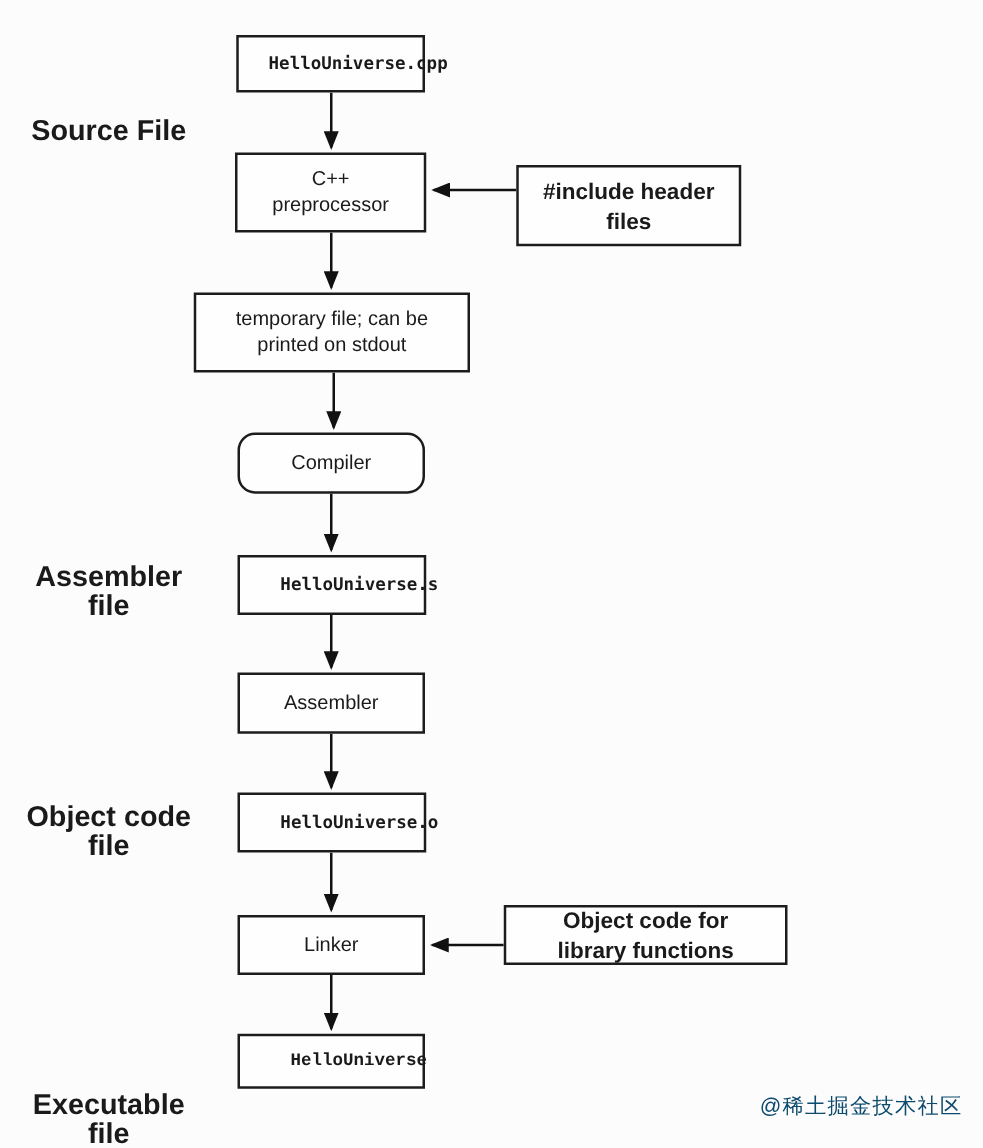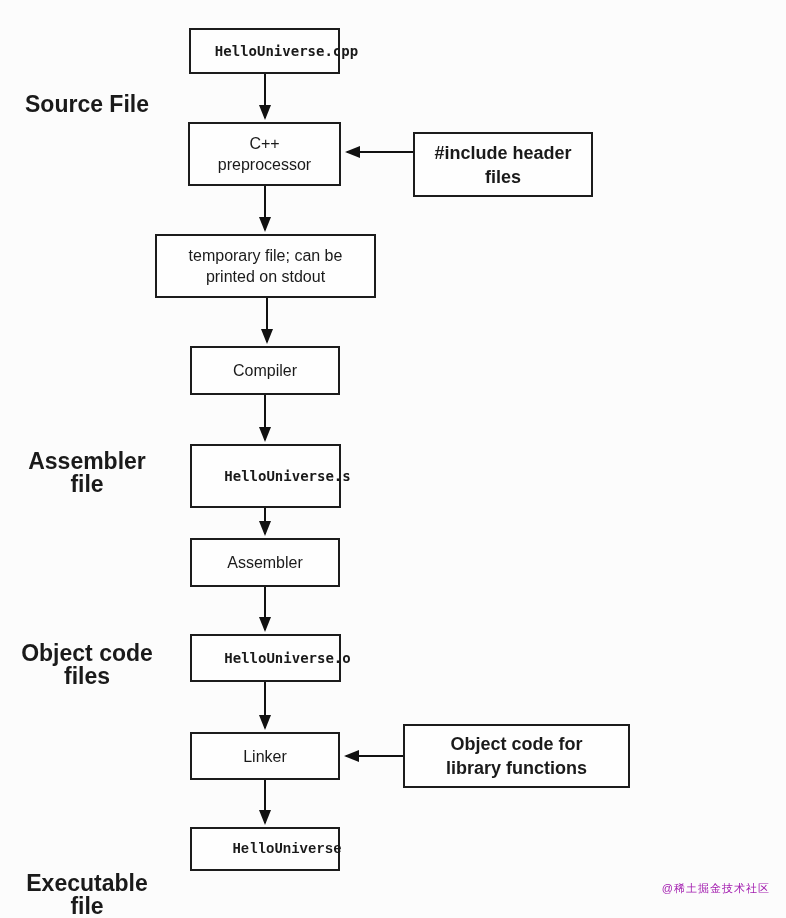--- a/index.html
+++ b/index.html
@@ -45,47 +45,47 @@
     font-weight: bold;
     font-size: 23px;
     line-height: 23px;
     text-align: center;
     white-space: pre-line;
   }
   
   #box-cpp        { left: 189px; top: 28px;  width: 151px; height: 46px; }
   #box-prep       { left: 188px; top: 122px; width: 153px; height: 64px; }
   #box-temp       { left: 155px; top: 234px; width: 221px; height: 64px; }
-  #box-compiler   { left: 190px; top: 346px; width: 150px; height: 49px; }
-  #box-s          { left: 190px; top: 444px; width: 151px; height: 64px; }
+  #box-compiler   { left: 190px; top: 346px; width: 150px; height: 49px; border-radius: 14px; }
+  #box-s          { left: 190px; top: 444px; width: 151px; height: 48px; }
   #box-assembler  { left: 190px; top: 538px; width: 150px; height: 49px; }
   #box-o          { left: 190px; top: 634px; width: 151px; height: 48px; }
   #box-linker     { left: 190px; top: 732px; width: 150px; height: 48px; }
   #box-exe        { left: 190px; top: 827px; width: 150px; height: 44px; font-family: Liberation Mono, monospace; }
   
   #box-include    { left: 413px; top: 120px; width: 180px; height: 65px; margin-top: 12px; }
-  #box-libobj     { left: 403px; top: 724px; width: 227px; height: 64px; }
+  #box-libobj     { left: 403px; top: 724px; width: 227px; height: 48px; }
   
   #label-source     { left: 22px; top: 93px;  width: 130px; }
   #label-assembler  { left: 22px; top: 450px; width: 130px; }
   #label-object     { left: 12px; top: 642px; width: 150px; }
   #label-executable { left: 22px; top: 840px; width: 130px; margin-top: 32px; }
   
   #arrows {
     position: absolute;
     left: 0; top: 0;
     width: 786px; height: 918px;
     pointer-events: none;
   }
   #watermark {
     position: absolute;
     right: 16px;
     bottom: 22px;
-    font-size: 11px;
-    color: #a21caf;
+    font-size: 17px;
+    color: #0c4a6e;
     letter-spacing: 1px;
   }
 </style>
 </head>
 <body>
 
 <div id="canvas">
 
   <svg id="arrows" viewBox="0 0 786 918" xmlns="http://www.w3.org/2000/svg">
     <defs>
@@ -102,21 +102,21 @@
     <line x1="265" y1="682" x2="265" y2="728" stroke="#111" stroke-width="2" marker-end="url(#ah)"></line>
     <line x1="265" y1="780" x2="265" y2="823" stroke="#111" stroke-width="2" marker-end="url(#ah)"></line>
     <line x1="413" y1="152" x2="347" y2="152" stroke="#111" stroke-width="2" marker-end="url(#ah)"></line>
     <line x1="403" y1="756" x2="346" y2="756" stroke="#111" stroke-width="2" marker-end="url(#ah)"></line>
   </svg>
 
   <div class="sidelabel" id="label-source">Source File</div>
   <div class="sidelabel" id="label-assembler">Assembler
 file</div>
   <div class="sidelabel" id="label-object">Object code
-files</div>
+file</div>
   <div class="sidelabel" id="label-executable">Executable
 file</div>
 
   <div class="box mono" id="box-cpp">HelloUniverse.cpp</div>
   <div class="box" id="box-prep">C++
 preprocessor</div>
   <div class="box" id="box-temp">temporary file; can be
 printed on stdout</div>
   <div class="box" id="box-compiler">Compiler</div>
   <div class="box mono" id="box-s">HelloUniverse.s</div>

